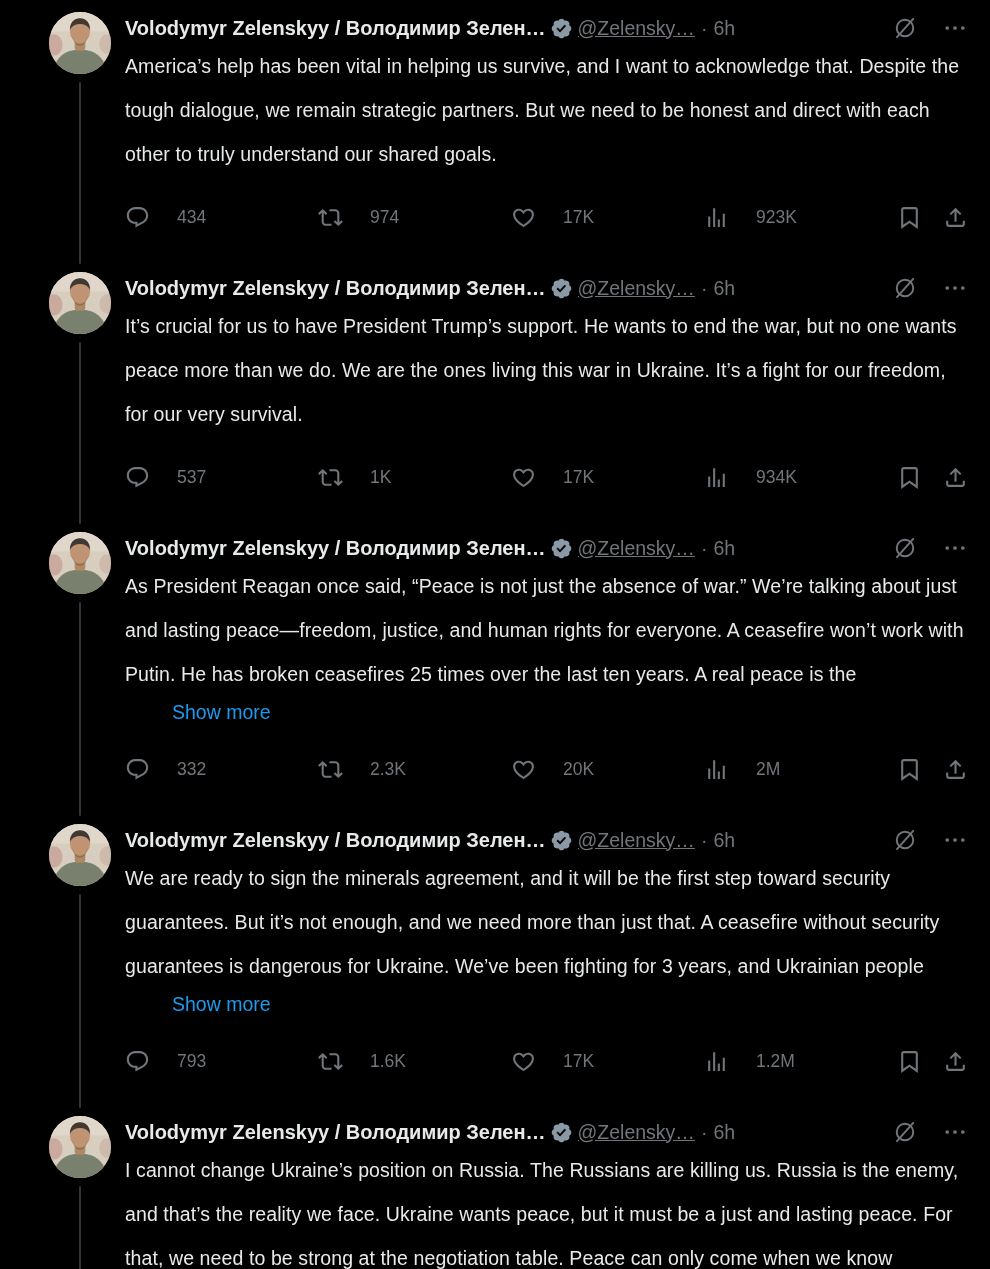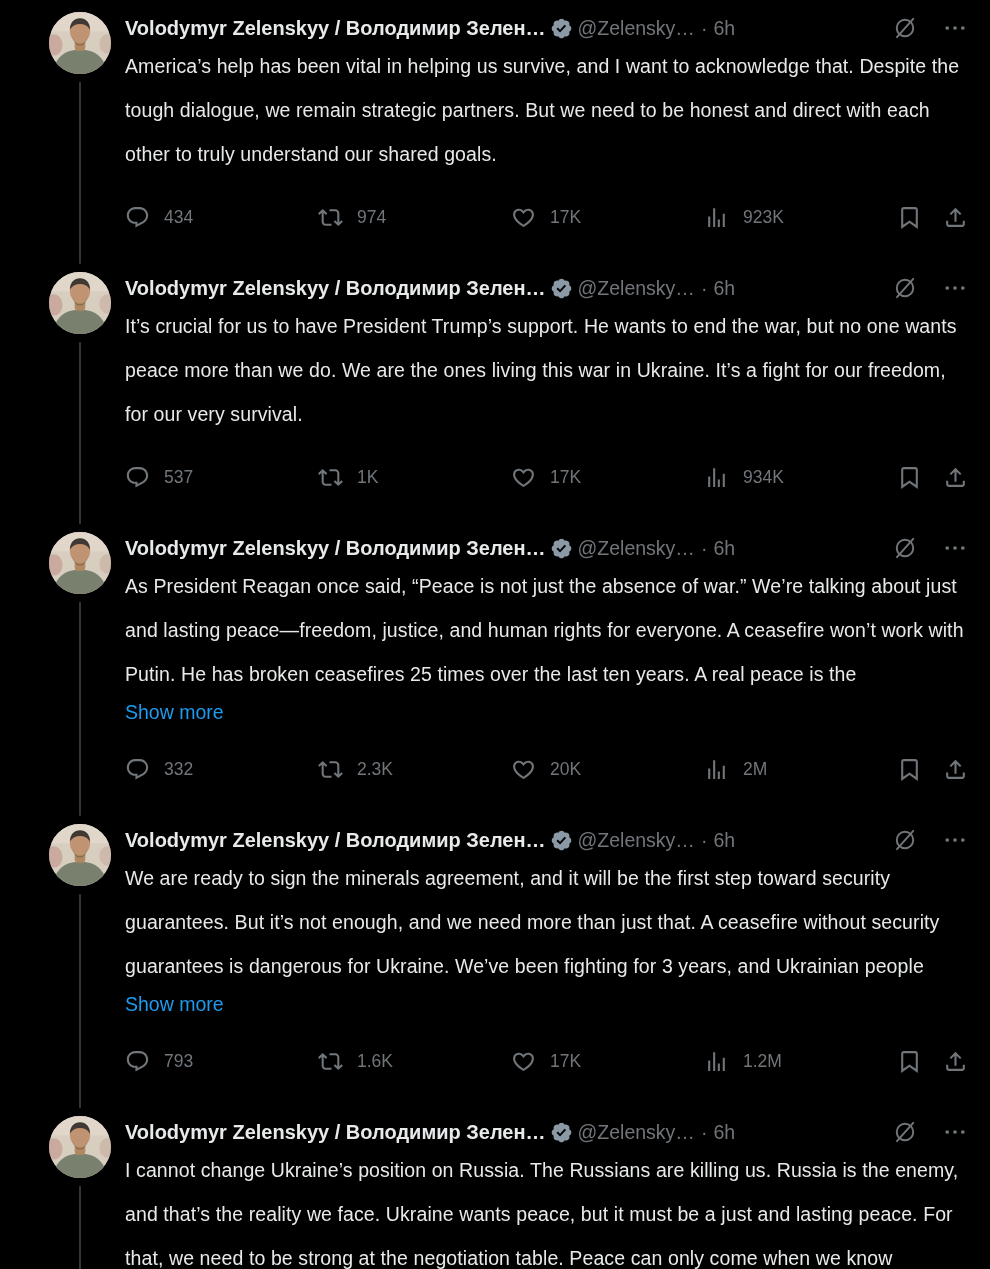--- a/index.html
+++ b/index.html
@@ -14,29 +14,29 @@
   .avatar{width:62px;height:62px;border-radius:50%;overflow:hidden;display:block;cursor:pointer;}
   .avatar svg{display:block;width:62px;height:62px;}
   .thread-line{position:absolute;left:30px;top:70px;bottom:8px;width:2px;background:#333639;border-radius:1px;}
   .tweet.last .thread-line{bottom:-14px;}
   .content{flex:1;min-width:0;}
   .tweet-header{display:flex;align-items:center;height:32px;white-space:nowrap;}
   .name{font-weight:700;color:#e7e9ea;font-size:20px;max-width:512px;overflow:hidden;text-overflow:ellipsis;cursor:pointer;}
   .badge{width:23px;height:23px;margin:0 5px 0 4px;color:#8b98a5;flex:none;display:flex;align-items:center;}
   .badge svg{width:23px;height:23px;}
   .handle,.dot,.time{color:#71767b;font-weight:400;font-size:19.5px;}
-  .handle{cursor:pointer;overflow:hidden;text-overflow:ellipsis;max-width:160px;}
+  .handle{cursor:pointer;overflow:hidden;text-overflow:ellipsis;max-width:160px;text-decoration:underline;}
   .dot{margin:0 6px;}
   .header-right{margin-left:auto;display:flex;align-items:center;gap:24px;color:#71767b;}
   .header-right .hbtn{width:26px;height:26px;display:flex;align-items:center;justify-content:center;cursor:pointer;}
   .header-right svg{width:26px;height:26px;}
   .tweet-text{color:#e7e9ea;font-size:19.5px;line-height:44px;max-width:845px;letter-spacing:0.1px;}
-  .show-more{color:#1d9bf0;font-size:19.5px;line-height:32px;display:block;width:max-content;cursor:pointer;text-decoration:none;}
+  .show-more{color:#1d9bf0;font-size:19.5px;line-height:32px;display:block;width:max-content;cursor:pointer;text-decoration:none;margin-left:47px;}
   .actions{display:flex;align-items:center;height:30px;margin:26px 0 40px 0;max-width:848px;}
-  .act{flex:1;display:flex;align-items:center;gap:14px;color:#71767b;font-size:17.5px;cursor:pointer;}
+  .act{flex:1;display:flex;align-items:center;gap:27px;color:#71767b;font-size:17.5px;cursor:pointer;}
   .act svg{width:25px;height:25px;flex:none;}
   .act-right{flex:none;display:flex;align-items:center;gap:21px;color:#71767b;}
   .act-right .abtn{width:25px;height:25px;cursor:pointer;}
   .act-right svg{width:25px;height:25px;display:block;}
 </style>
 </head>
 <body>
 
 <svg class="hidden-defs" aria-hidden="true">
   <defs>

